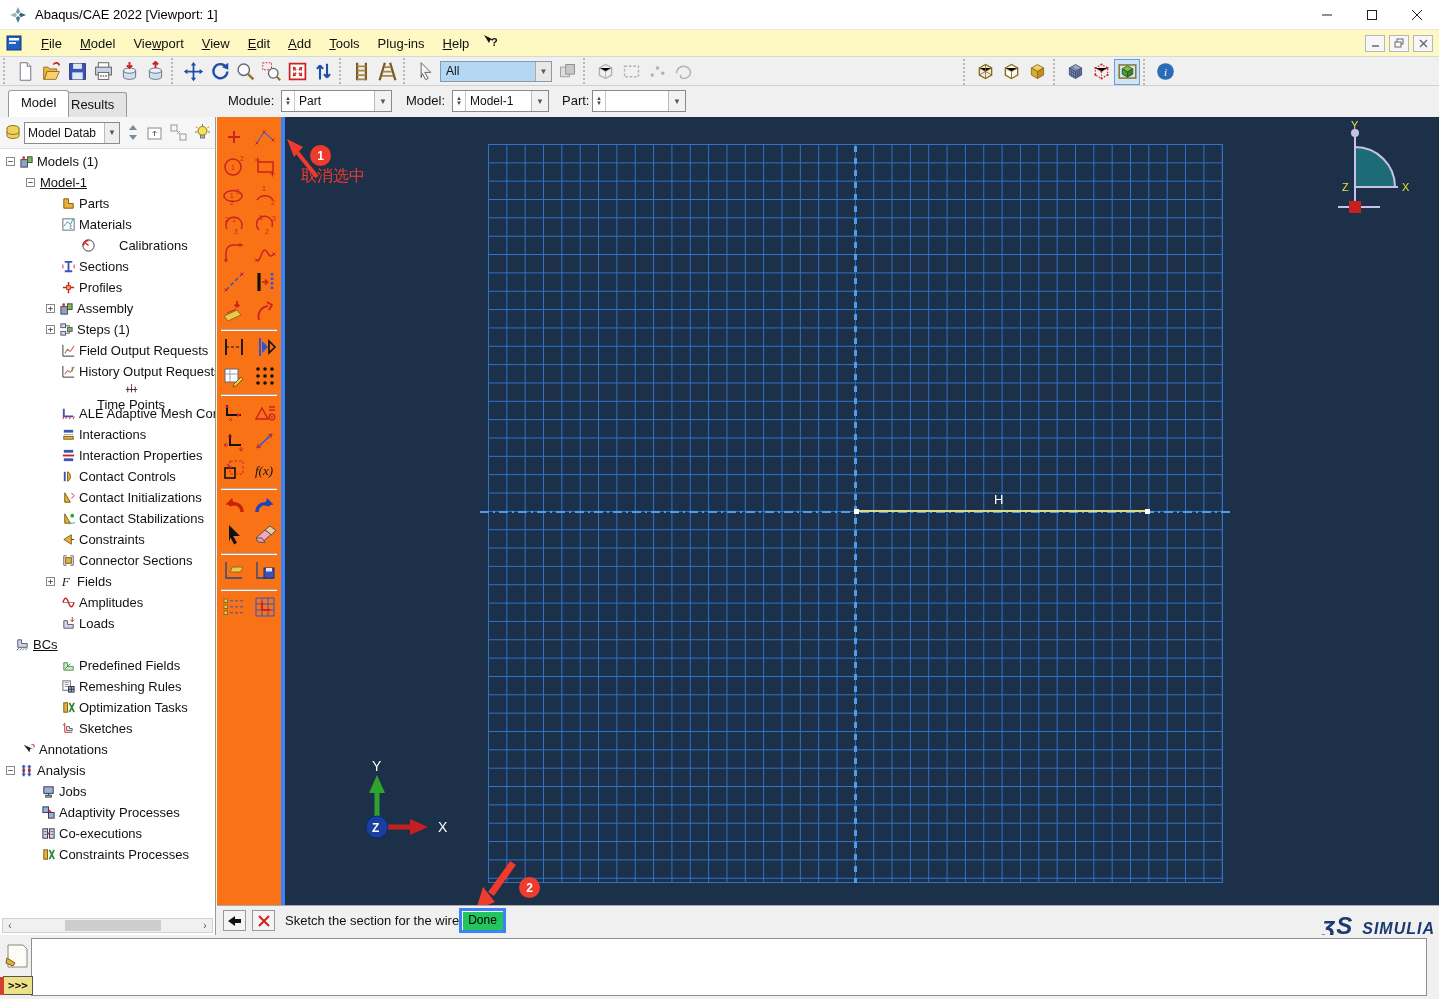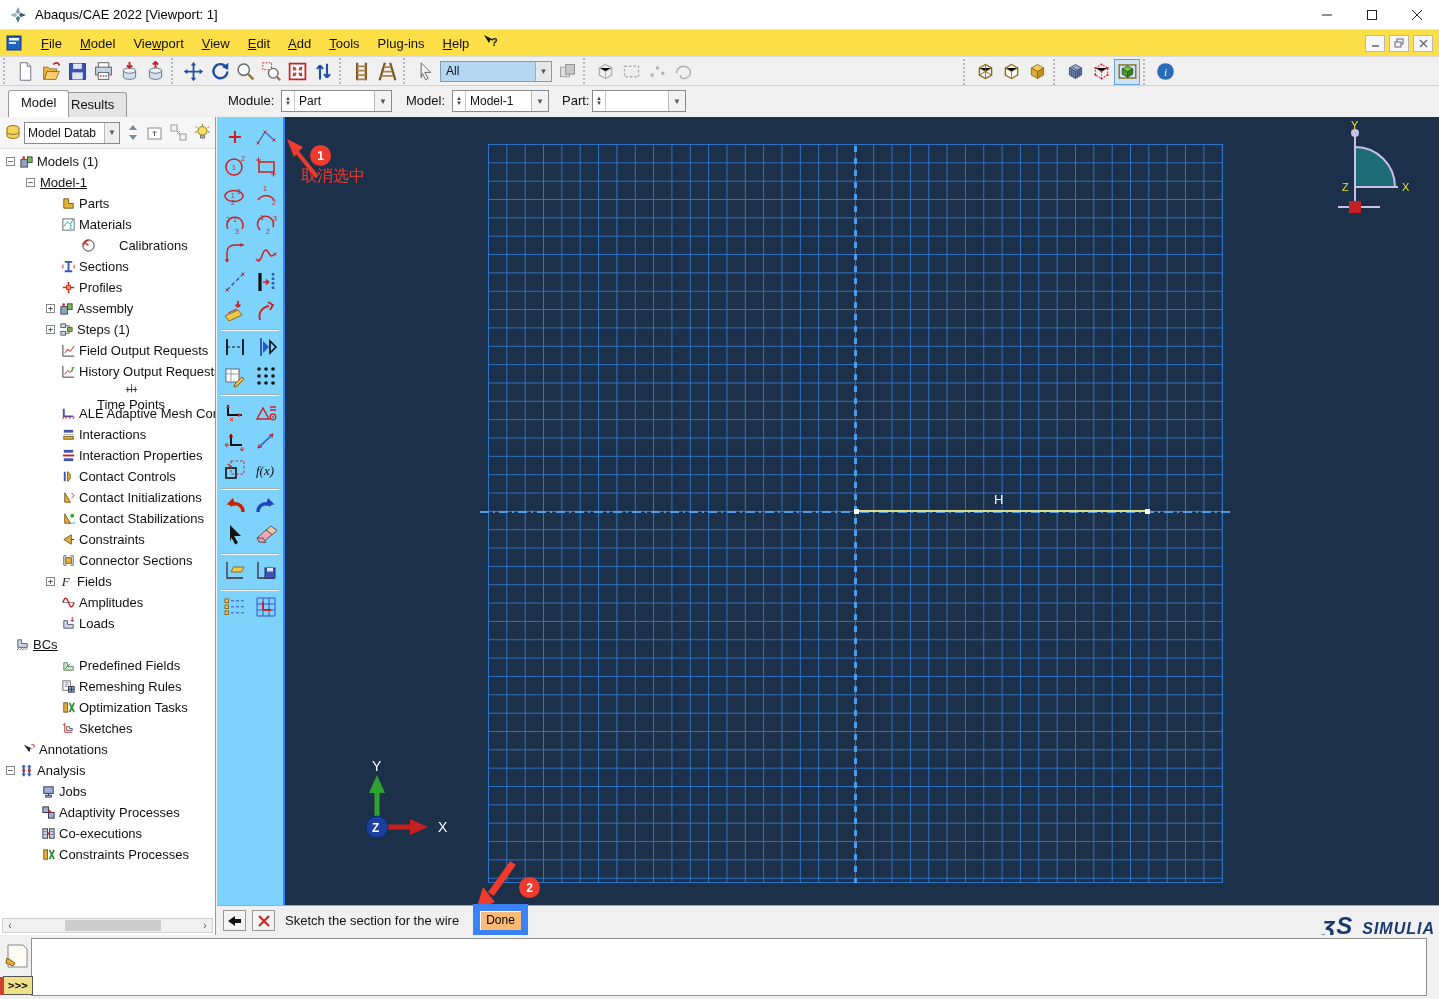--- a/index.html
+++ b/index.html
@@ -9,21 +9,21 @@
 
   
   #titlebar { position:absolute; left:0; top:0; width:1439px; height:30px; background:#ffffff;
               display:flex; align-items:center; border-bottom:1px solid #e5e5e5; }
   #titlebar .app-icon { width:18px; height:18px; margin:0 8px 0 9px; }
   #titlebar .title-text { font-size:13px; color:#000; }
   #titlebar .win-controls { margin-left:auto; display:flex; }
   #titlebar .win-btn { width:45px; height:29px; display:flex; align-items:center; justify-content:center; color:#222; font-size:13px; }
 
   
-  #menubar { position:absolute; left:0; top:30px; width:1439px; height:27px; background:#fde047;
+  #menubar { position:absolute; left:0; top:30px; width:1439px; height:27px; background:#fef9c3;
              display:flex; align-items:center; border-bottom:1px solid #d8d8d8; }
   #menubar .vp-icon { width:16px; height:16px; margin:0 10px 0 6px; }
   .menu-item { padding:4px 9px; font-size:13px; color:#111; cursor:default; }
   .menu-item u { text-decoration:underline; }
   #help-cursor { margin-left:4px; font-weight:bold; font-size:13px; }
   #menubar .mini-controls { margin-left:auto; display:flex; gap:4px; margin-right:6px; }
   .mini-btn { width:20px; height:17px; border:1px solid #b8b8b8; background:#f7f7f7; display:flex; align-items:center; justify-content:center; }
 
   
   #maintoolbar { position:absolute; left:0; top:57px; width:1439px; height:29px; background:#f0f0f0;
@@ -62,21 +62,21 @@
   .tree-row { height:21px; display:flex; align-items:center; white-space:nowrap; }
   .tree-row .expander { width:9px; height:9px; border:1px solid #888; background:#fff; font-size:9px; line-height:7px; text-align:center; color:#333; flex:none; font-family:"DejaVu Sans Mono",monospace; }
   .tree-row .t-icon { width:15px; height:15px; margin:0 3px 0 4px; flex:none; }
   .tree-row .t-label { font-size:13px; }
   .tree-row .t-label.selected { text-decoration:underline; }
   #tree-hscroll { position:absolute; left:2px; bottom:2px; width:211px; height:15px; background:#f0f0f0; border:1px solid #d0d0d0; display:flex; align-items:center; }
   #tree-hscroll .arr { width:14px; text-align:center; font-size:10px; color:#555; }
   #tree-hscroll .thumb { position:absolute; left:62px; width:96px; height:11px; background:#cdcdcd; }
 
   
-  #sketchbar { position:absolute; left:217px; top:117px; width:68px; height:818px; background:#7dd3fc; border-right:2px solid #3b82f6; padding-top:6px; }
+  #sketchbar { position:absolute; left:217px; top:117px; width:68px; height:818px; background:#f97316; border-right:4px solid #3b82f6; padding-top:6px; }
   .sk-row { display:flex; justify-content:center; gap:3px; height:29px; }
   .sk-btn { width:28px; height:28px; display:flex; align-items:center; justify-content:center; }
   .sk-btn svg { width:24px; height:24px; }
   .sk-div { height:1px; background:#aaa; margin:3px 4px; box-shadow:0 1px 0 #fff; }
 
   
   #canvas { position:absolute; left:285px; top:117px; width:1154px; height:788px; background:#1d3049; overflow:hidden; }
   #grid { position:absolute; left:203px; top:27px; width:735px; height:739px;
           background-image:linear-gradient(#2d74c8 1px, transparent 1px), linear-gradient(90deg, #2d74c8 1px, transparent 1px);
           background-size:18.35px 18.35px; border-right:1px solid #2d74c8; border-bottom:1px solid #2d74c8; }
@@ -92,21 +92,21 @@
   #annot1-text { position:absolute; left:16px; top:49px; color:#ef3b2d; font-size:16px; }
   #annot-svg { position:absolute; left:0; top:0; width:100%; height:100%; pointer-events:none; }
   #triad { position:absolute; left:65px; top:640px; }
   #plane-triad { position:absolute; left:1045px; top:2px; }
 
   
   #promptbar { position:absolute; left:217px; top:905px; width:1222px; height:30px; background:#f0f0f0;
                border-top:1px solid #aaa; display:flex; align-items:center; }
   .pr-btn { width:23px; height:21px; border:1px solid #999; background:#f4f4f4; display:flex; align-items:center; justify-content:center; margin-left:6px; }
   #prompt-msg { margin-left:10px; font-size:13px; }
-  #done-btn { margin-left:14px; padding:2px 6px 3px; border:7px solid #3b82f6; background:#fdba74; font-size:12px; box-shadow:inset 1px 1px 0 #fff; }
+  #done-btn { margin-left:0; padding:2px 6px 3px; border:3px solid #3b82f6; background:#22c55e; font-size:12px; box-shadow:inset 1px 1px 0 #fff; }
   #logo { position:absolute; right:4px; top:6px; color:#1b3a6e; font-weight:bold; font-style:italic; font-size:16px; letter-spacing:1px; }
   #logo .mark { font-size:24px; margin-right:9px;text-decoration:underline; }
 
   
   #bottombar { position:absolute; left:0; top:935px; width:1439px; height:64px; background:#f0f0f0; }
   #msg-box { position:absolute; left:31px; top:3px; width:1396px; height:58px; background:#fff; border:1px solid #8f8f8f; }
   #msg-tab { position:absolute; left:4px; top:8px; width:26px; height:26px; background:#f0f0f0; }
   #kbd-btn { position:absolute; left:3px; top:41px; width:30px; height:19px; background:#efe08a; border:1px solid #555;
              font-weight:bold; font-size:11px; display:flex; align-items:center; justify-content:center; font-family:"DejaVu Sans Mono",monospace; }
   #red-sliver { position:absolute; left:0; top:42px; width:4px; height:18px; background:#d04030; }

